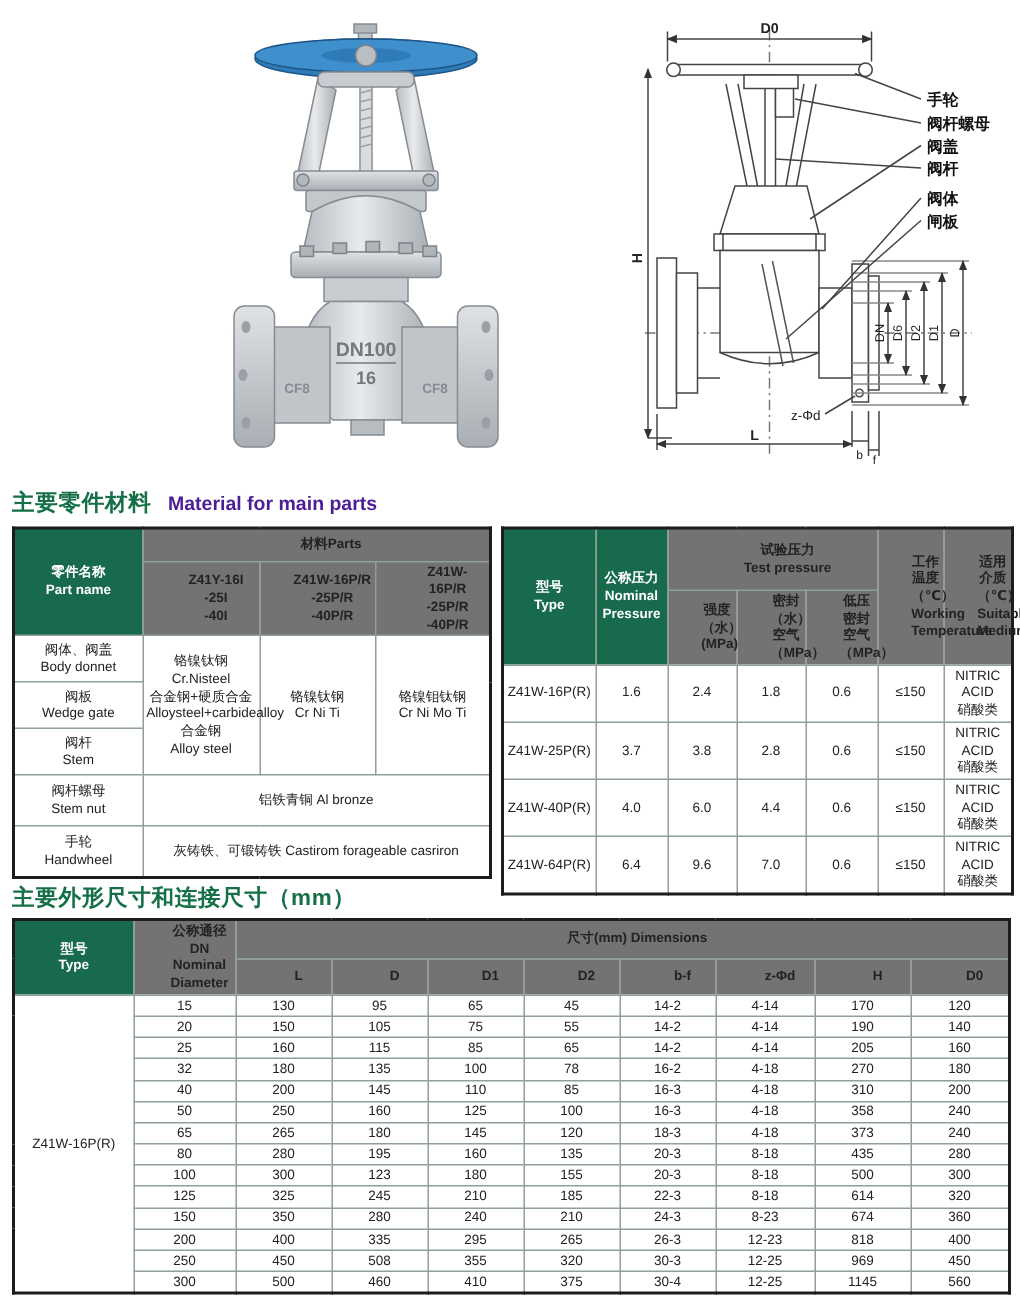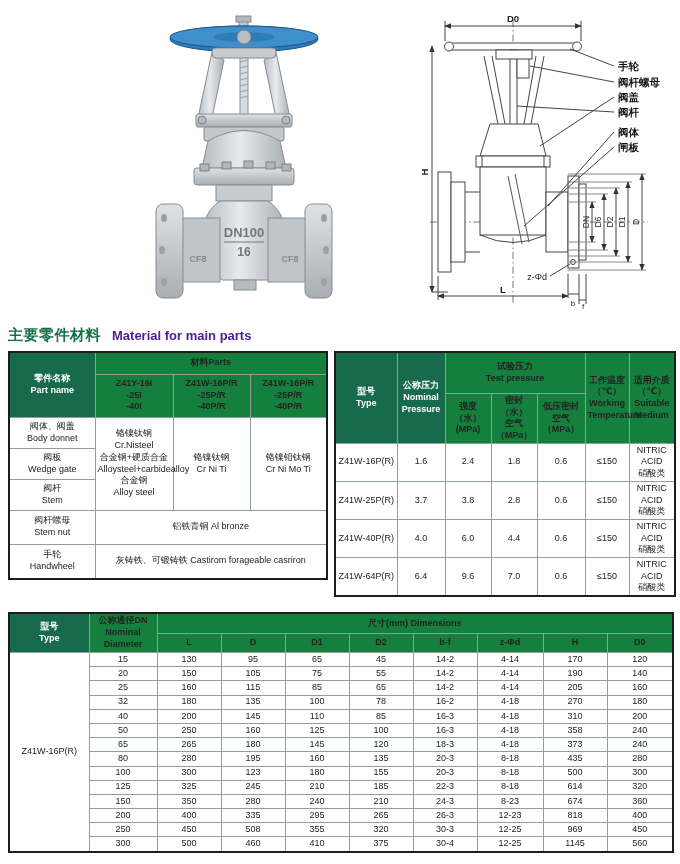--- a/index.html
+++ b/index.html
@@ -7,21 +7,21 @@
         font-family:"Liberation Sans","DejaVu Sans",sans-serif;color:#1a1a1a;}
   
   .sec-title{position:absolute;display:flex;align-items:center;gap:11px;white-space:nowrap;}
   .sec-title .zh{font-size:15px;font-weight:bold;color:#156f47;letter-spacing:.5px;}
   .sec-title .en{font-size:13px;font-weight:bold;color:#4c1d95;}
   
   table{border-collapse:collapse;table-layout:fixed;background:#fff;}
   td{border:1px solid #90a097;text-align:center;vertical-align:middle;
      white-space:pre-line;font-size:9px;line-height:1.3;padding:1px 2px;color:#222;}
   .dark{background:#176a4c;color:#fff;font-weight:bold;}
-  .light{background:#15803d;font-weight:bold;}
+  .light{background:#737373;font-weight:bold;padding-left:22px;}
   .outer{border:2px solid #1c1c1c;}
   
   .mat-wrap{position:absolute;left:8px;top:351px;width:318px;}
   .mat-wrap table{width:318px;}
   .mat-wrap .h1{height:22px;}
   .mat-wrap .h2 td{height:40px;}
   .mat-wrap .b td{height:28px;}
   .mat-wrap .b2 td{height:31px;}
   
   .spec-wrap{position:absolute;left:334px;top:351px;width:340px;}
@@ -390,20 +390,21 @@
             <td>0.6</td>
             <td>≤150</td>
             <td>NITRIC ACID
 硝酸类</td>
           </tr>
         </tbody>
     </table>
   </div>
 
   <div class="sec-title" style="left:8px;top:589px;">
+    <span class="zh">主要外形尺寸和连接尺寸（mm）</span>
   </div>
 
   <div class="dim-wrap">
     <table class="outer">
       <colgroup>
         <col style="width:80px">
           <col style="width:68px">
         <col style="width:64px">
           <col style="width:64px">
           <col style="width:64px">

